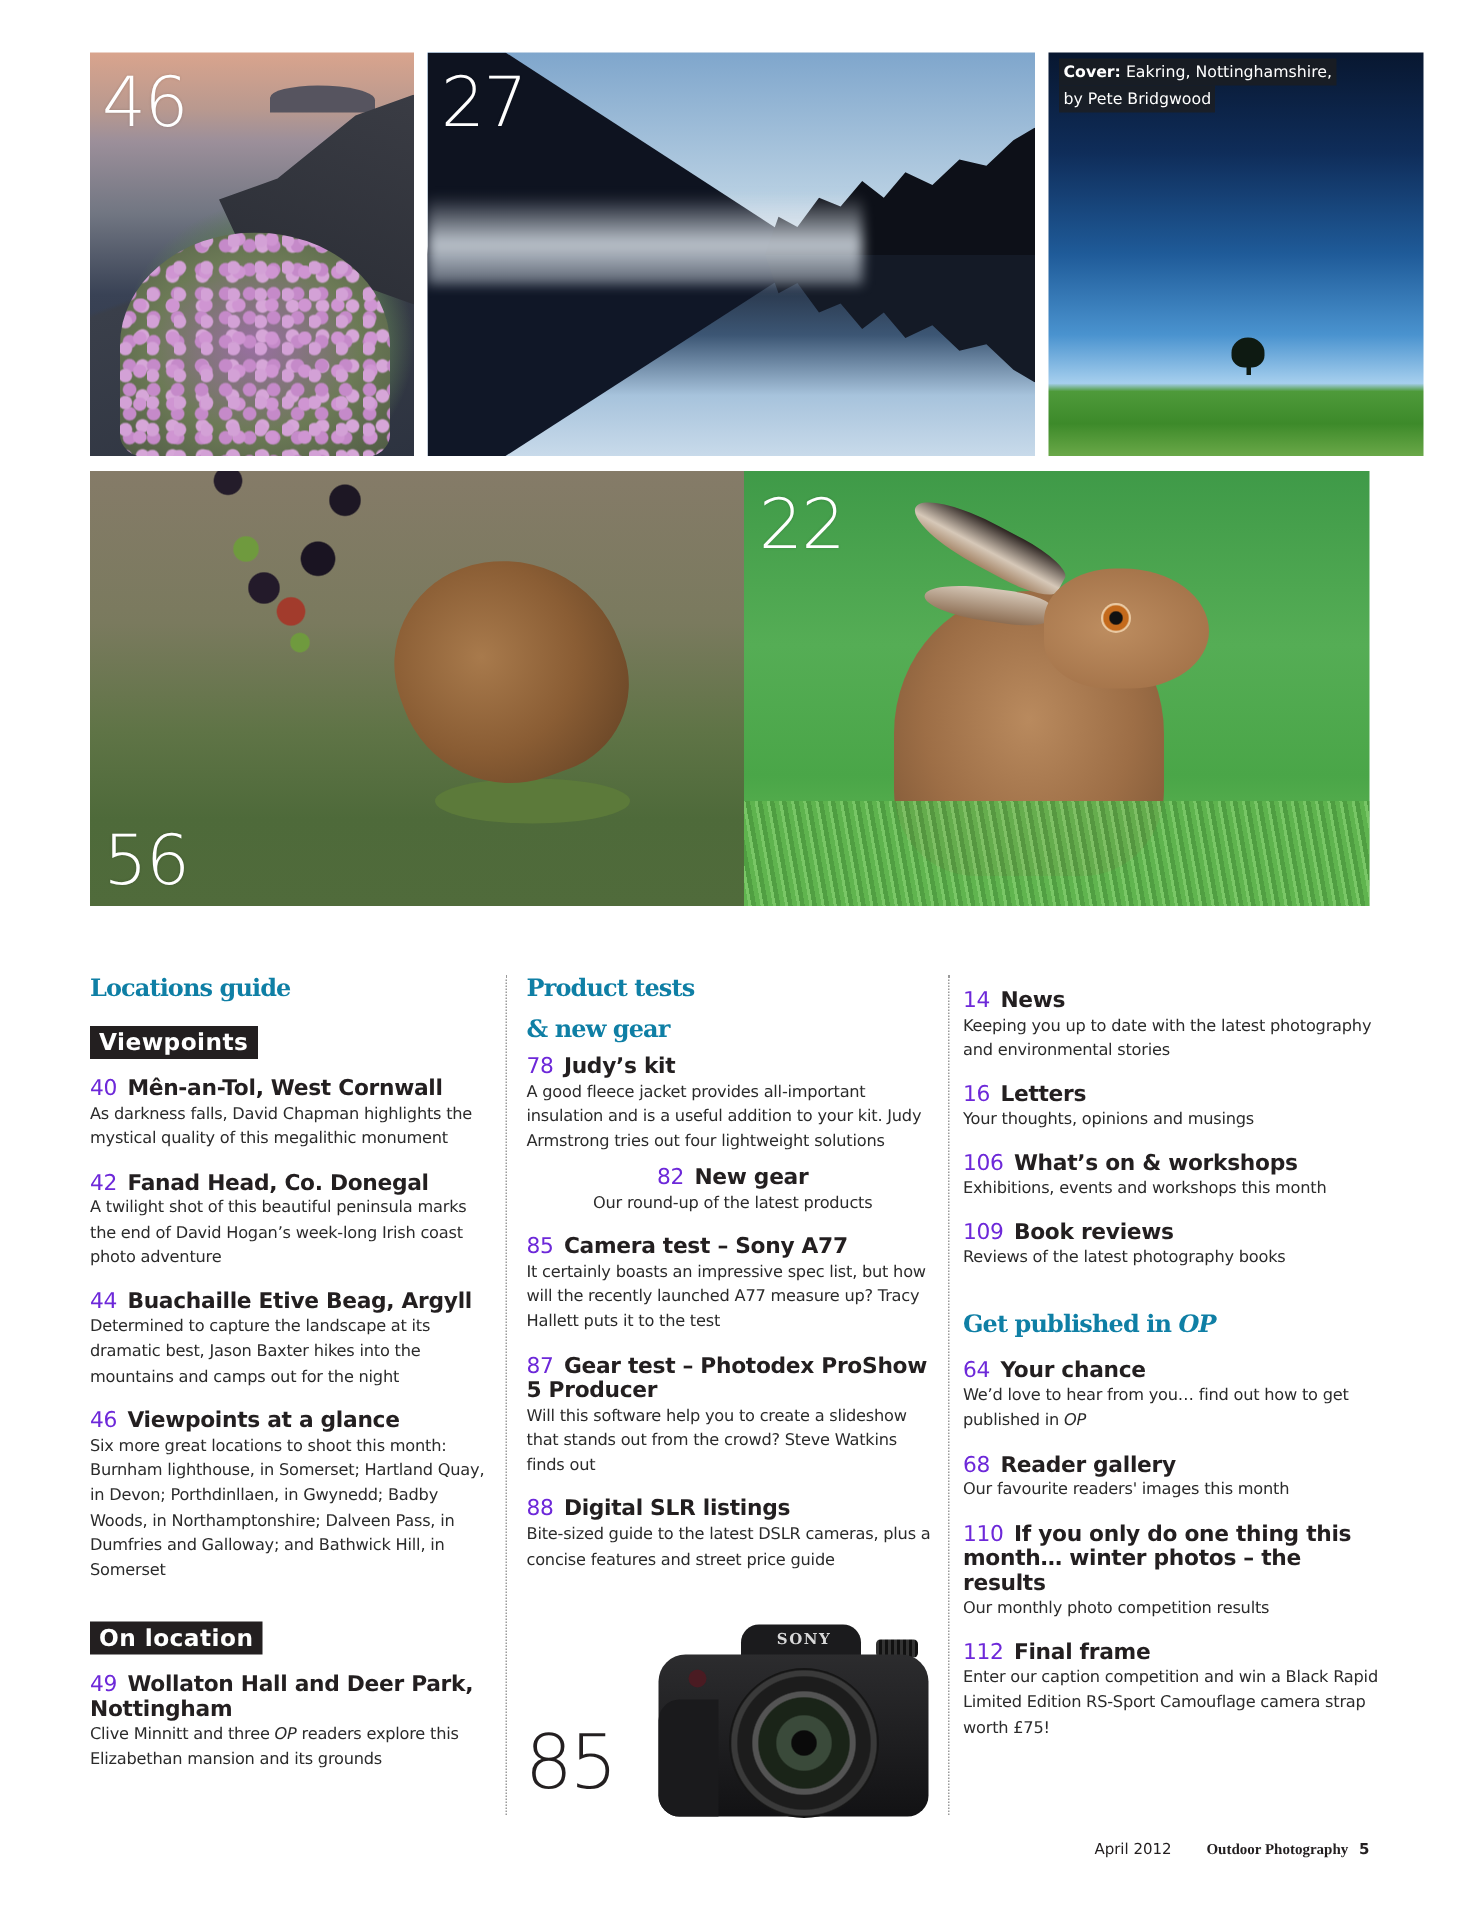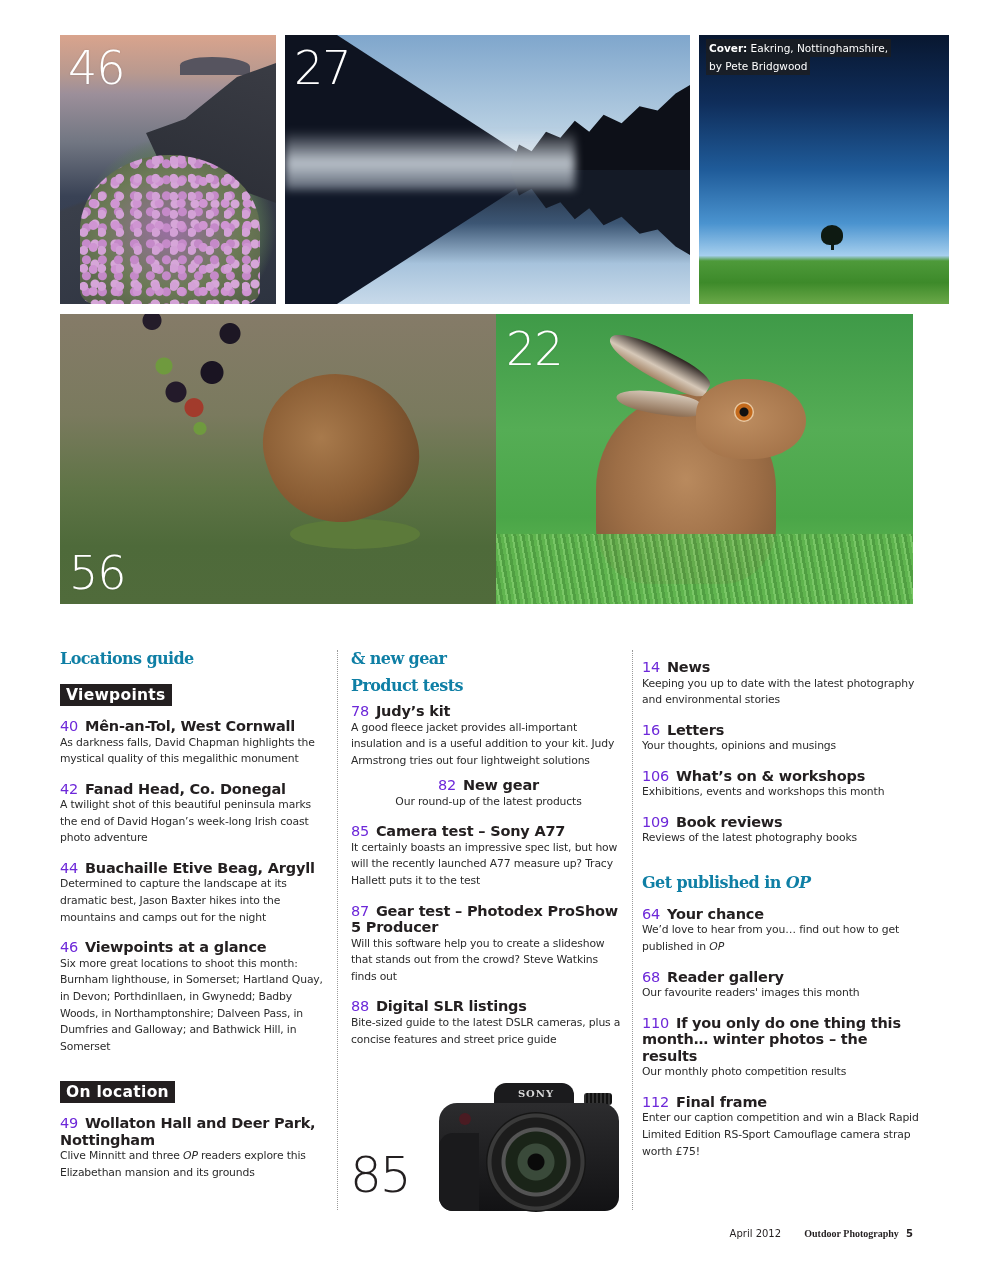--- a/index.html
+++ b/index.html
@@ -206,22 +206,22 @@
   <div style="margin-top:26px;"><span class="tag">On location</span></div>
 
   <div class="entry" style="margin-top:12px;">
     <div class="head"><span class="num">49</span> <span>Wollaton Hall and Deer Park, Nottingham</span></div>
     <div class="desc"><span>Clive Minnitt and three </span><i>OP</i><span> readers explore this Elizabethan mansion and its grounds</span></div>
   </div>
 </div>
 
 <div class="col" id="col2">
   <div class="sec-title">
+    <div>Product tests</div>
     <div>&amp; new gear</div>
-    <div>Product tests</div>
   </div>
 
   <div class="entry" style="margin-top:4px;">
     <div class="head"><span class="num">78</span> <span>Judy’s kit</span></div>
     <div class="desc">A good fleece jacket provides all-important insulation and is a useful addition to your kit. Judy Armstrong tries out four lightweight solutions</div>
   </div>
   <div class="entry" style="margin-top:8px;text-align:center;">
     <div class="head"><span class="num">82</span> <span>New gear</span></div>
     <div class="desc">Our round-up of the latest products</div>
   </div>

